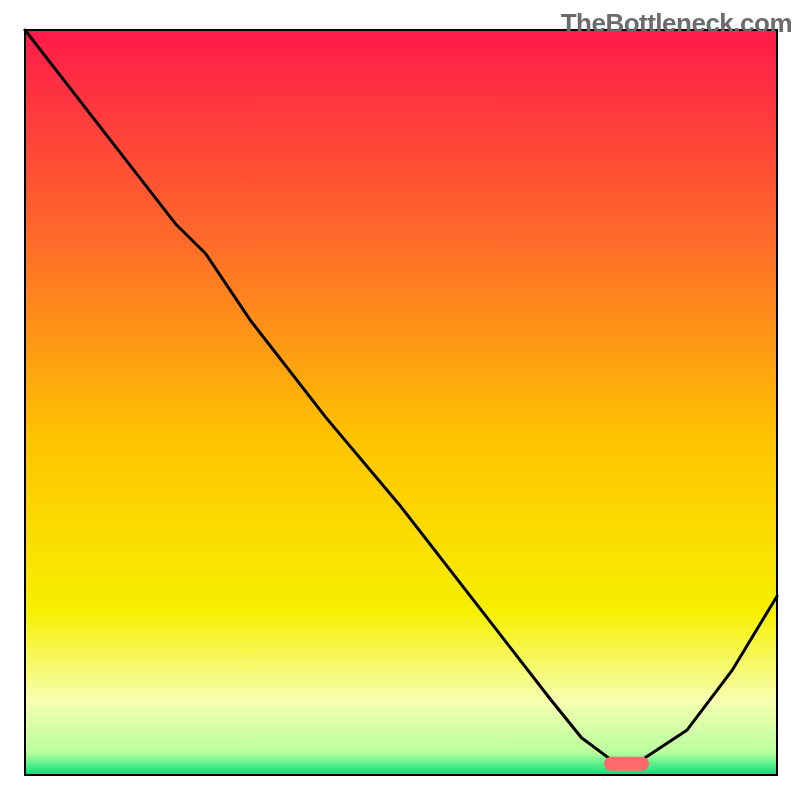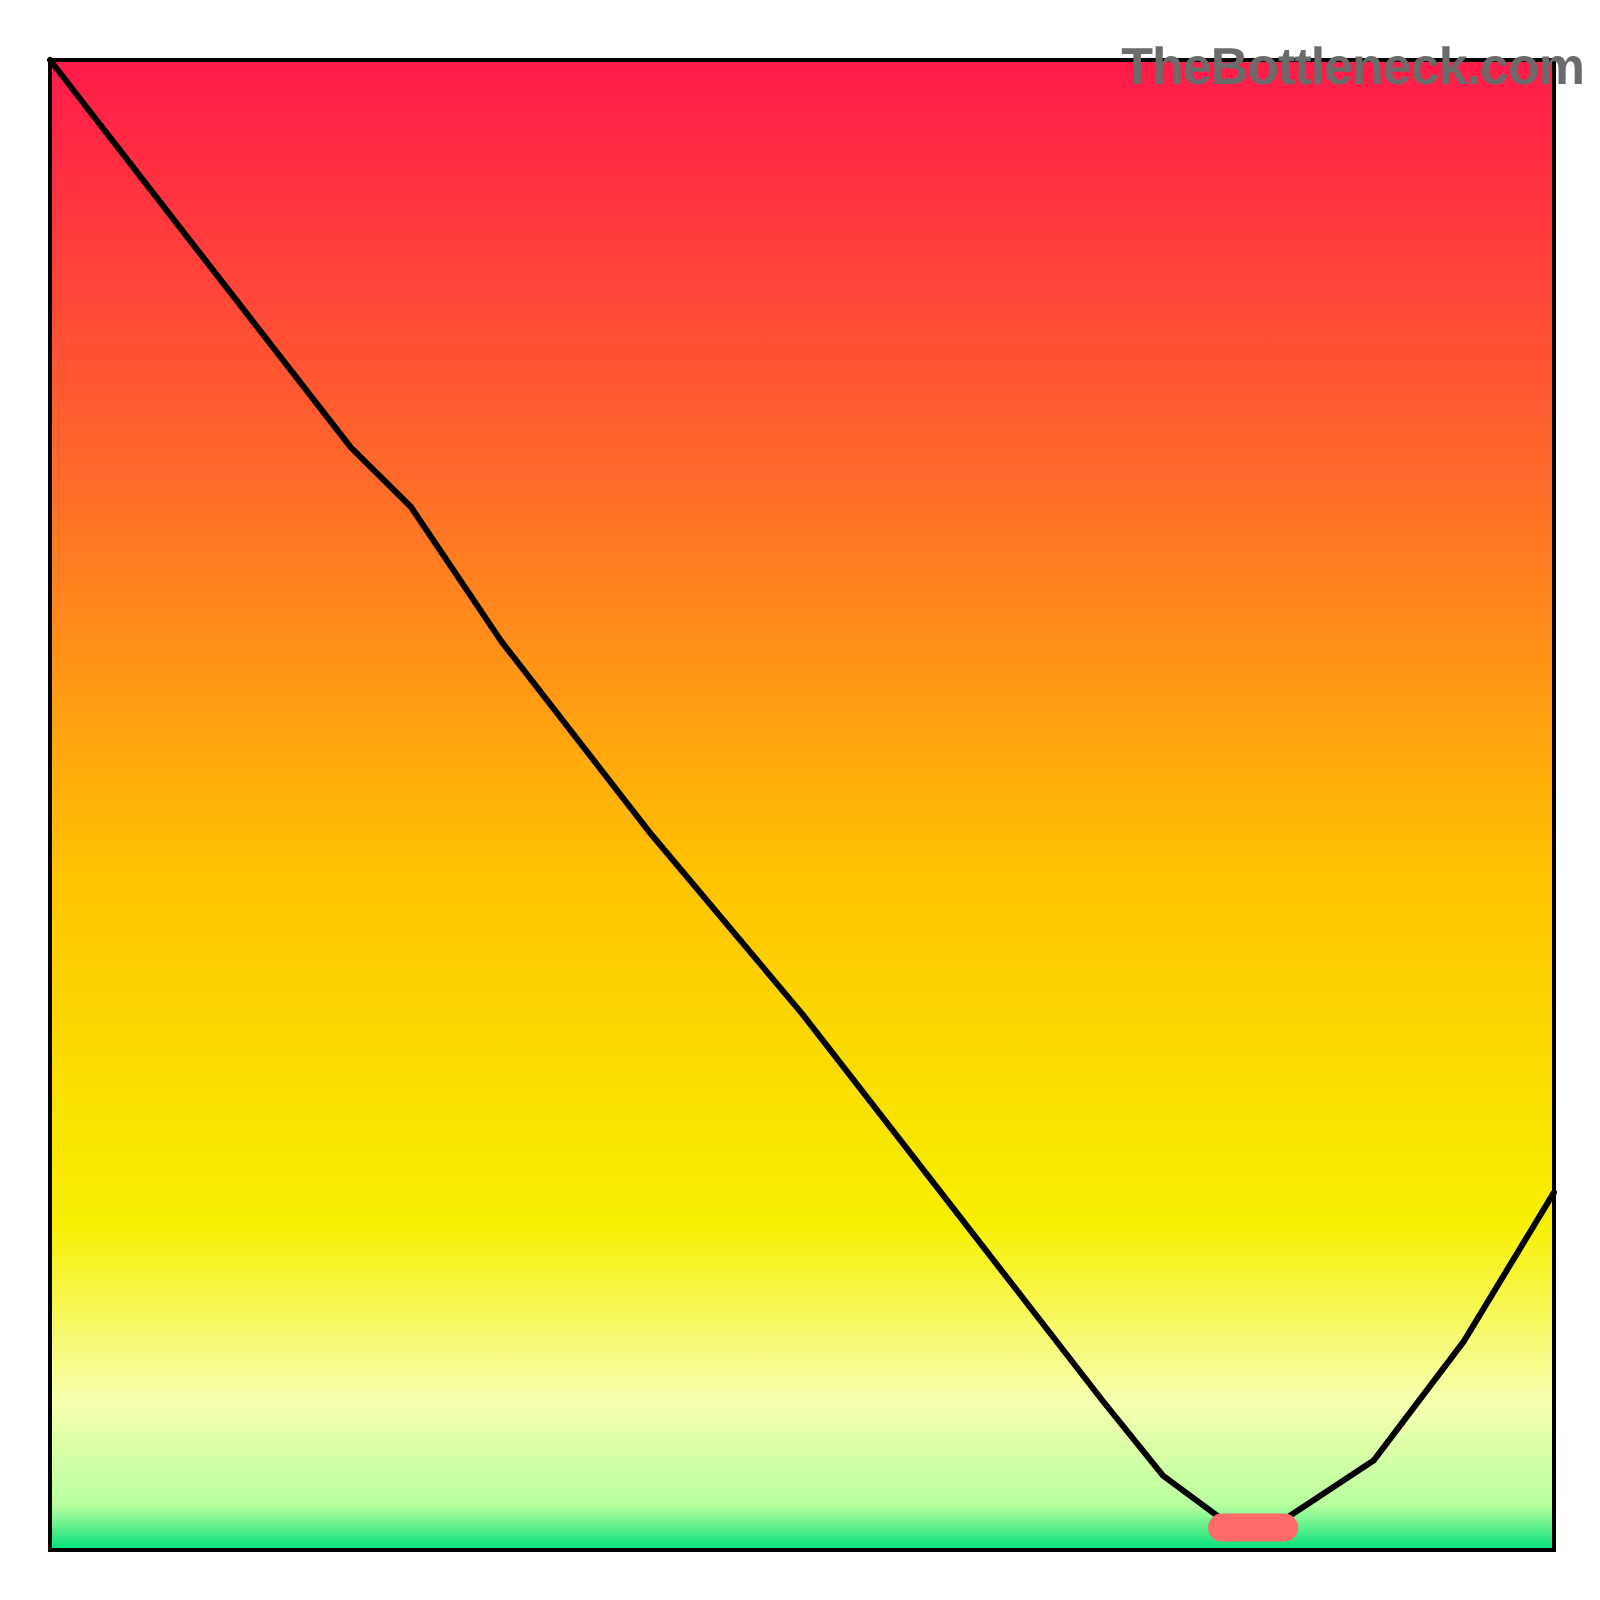--- a/index.html
+++ b/index.html
@@ -10,21 +10,21 @@
     background: #ffffff;
     font-family: Arial, Helvetica, sans-serif;
   }
   .container {
     position: relative;
     width: 800px;
     height: 800px;
   }
   .watermark {
     position: absolute;
-    top: 18px;
+    top: 8px;
     right: 8px;
     font-size: 26px;
     font-weight: 600;
     color: #6b6b6b;
     letter-spacing: -0.5px;
     z-index: 3;
   }
   svg.chart {
     position: absolute;
     top: 0;

